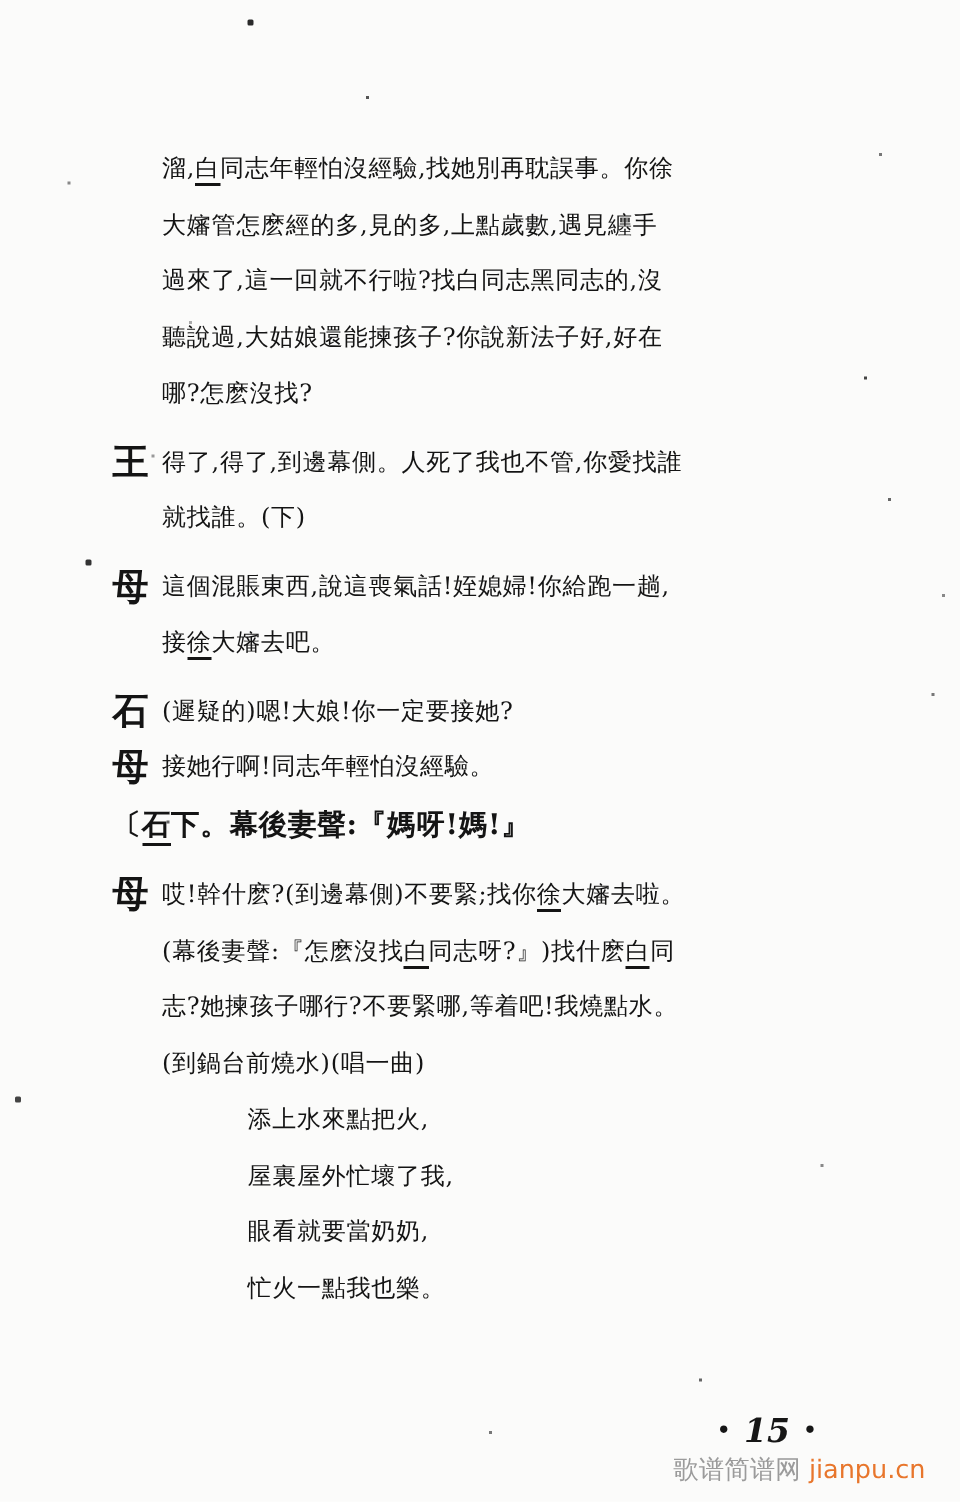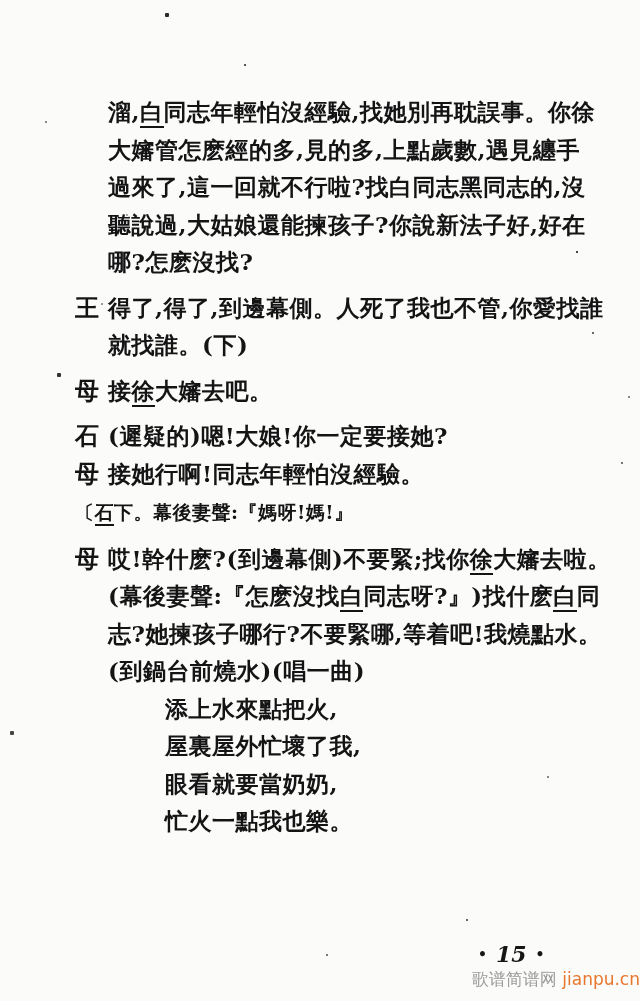--- a/index.html
+++ b/index.html
@@ -20,35 +20,35 @@
   }
   .script-body { position:absolute; left:75px; top:93px; width:545px; }
   .block { display:flex; margin-top:0; }
   .block.gap { margin-top:8px; }
   .speaker {
     flex:0 0 33px; width:33px; font-size:24px; font-weight:bold;
     line-height:37.5px; letter-spacing:0;
   }
   .lines { flex:1; min-width:0; }
   .line {
-    font-size:23px; font-weight:bold; line-height:37.5px;
+    font-size:16px; font-weight:normal; line-height:37.5px;
     white-space:nowrap; letter-spacing:0.5px;
   }
   .stage-block { margin-top:2px; }
   .stage-block .line { font-size:19px; line-height:37.5px; font-weight:bold; }
   .song-block { margin-left:90px; }
   .name-underline { border-bottom:2px solid #141414; padding-bottom:1px; }
   .page-number {
     position:absolute; left:478px; top:941px; width:80px;
     font-size:22px; font-weight:bold; font-style:italic;
     display:flex; align-items:center; gap:9px; color:#161616;
   }
   .page-number .dot { font-size:14px; font-style:normal; }
   .watermark {
-    position:absolute; right:0; top:968px; font-size:17px;
+    position:absolute; right:23px; top:968px; font-size:17px;
     font-family:"DejaVu Sans","Liberation Sans",sans-serif;
     white-space:nowrap;
   }
   .watermark .wm-gray { color:#9b9b9b; }
   .watermark .wm-orange { color:#e8762c; }
 </style>
 </head>
 <body>
 
 <div class="page">
@@ -68,20 +68,21 @@
       <div class="block gap">
         <span class="speaker">王</span>
         <div class="lines">
           <div class="line"><span>得了,得了,到邊幕側。人死了我也不管,你愛找誰</span></div>
           <div class="line"><span>就找誰。(下)</span></div>
         </div>
       </div>
       <div class="block gap">
         <span class="speaker">母</span>
         <div class="lines">
+          <div class="line"><span>這個混賬東西,說這喪氣話!姪媳婦!你給跑一趟,</span></div>
           <div class="line"><span>接</span><span class="name-underline">徐</span><span>大嬸去吧。</span></div>
         </div>
       </div>
       <div class="block gap">
         <span class="speaker">石</span>
         <div class="lines">
           <div class="line"><span>(遲疑的)嗯!大娘!你一定要接她?</span></div>
         </div>
       </div>
       <div class="block">

